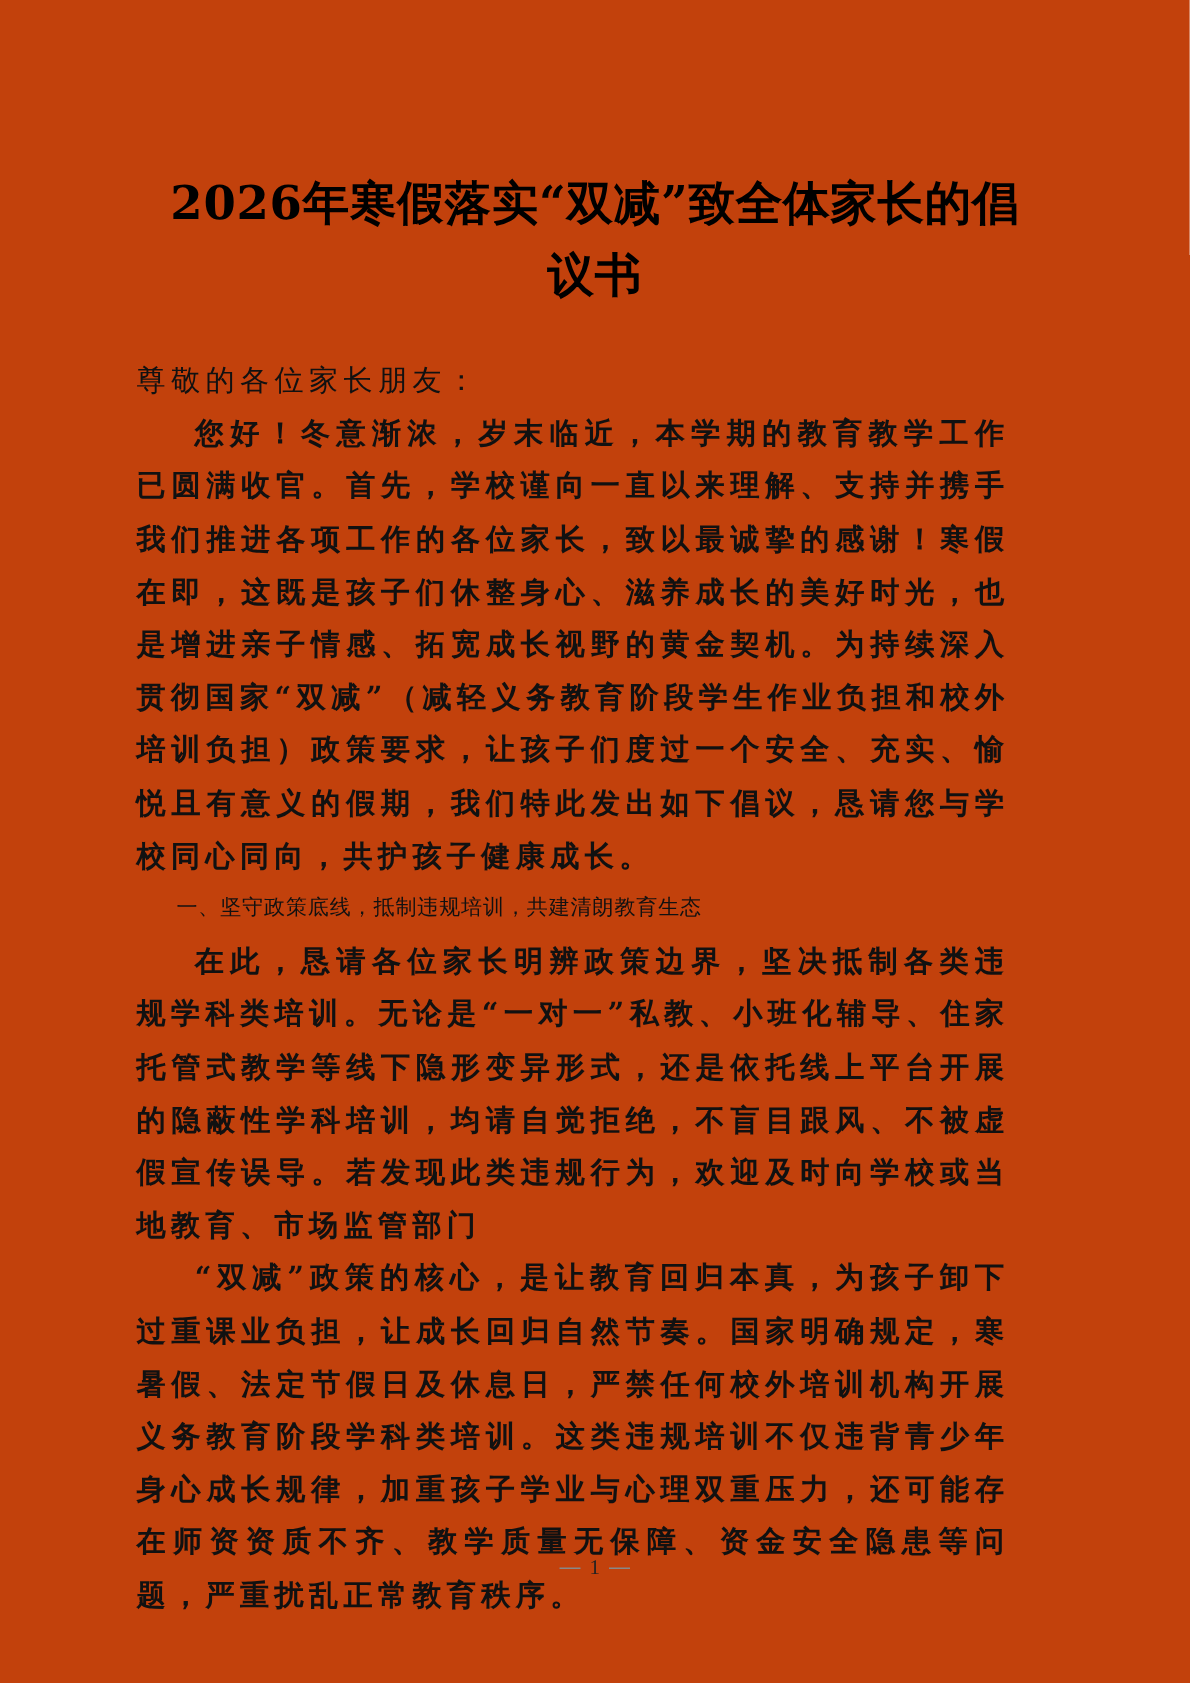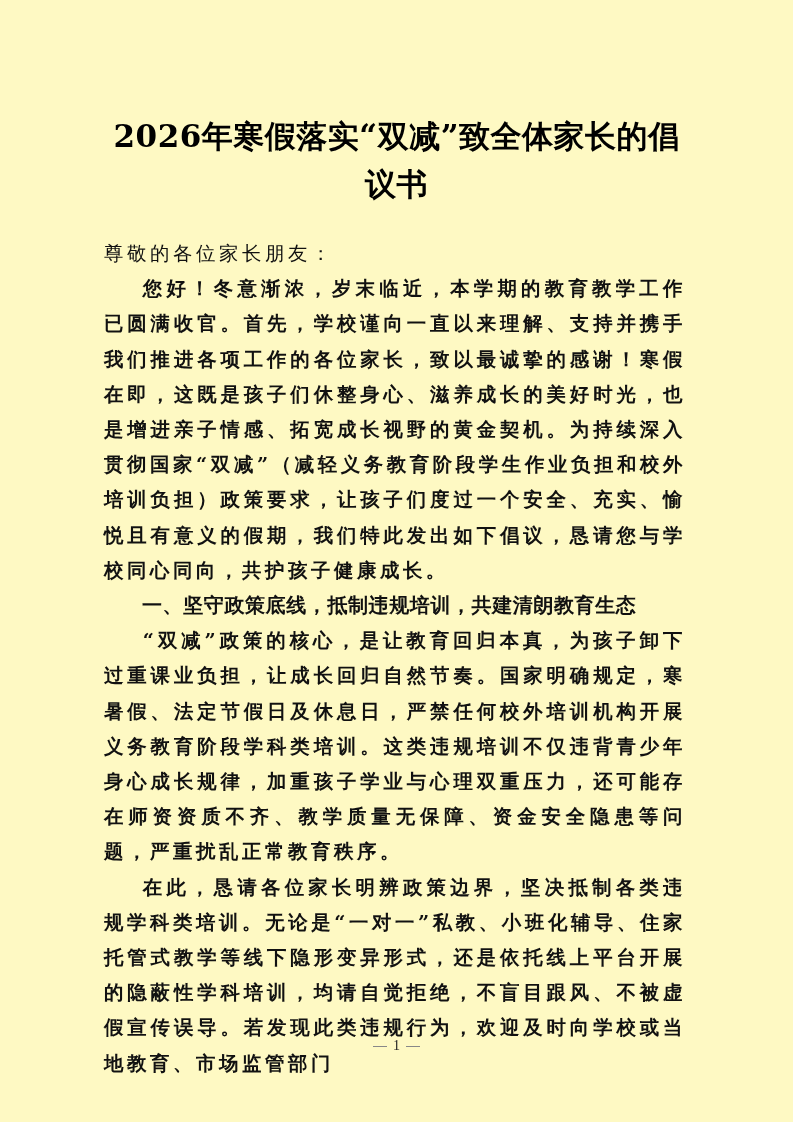--- a/index.html
+++ b/index.html
@@ -14,38 +14,38 @@
       overflow: hidden;
       font-family: "DejaVu Serif", "Liberation Serif", serif;
       color: #111111;
     }
     .page {
       position: absolute;
       left: 0;
       top: 0;
       width: 793px;
       height: 1122px;
-      background: #fef9c3;
+      background: #c2410c;
     }
     .title {
       position: absolute;
       left: 100px;
       width: 593px;
       top: 112px;
       text-align: center;
       font-family: "DejaVu Serif", "Liberation Serif", serif;
       font-weight: bold;
       font-size: 31px;
       line-height: 48px;
       letter-spacing: 0.5px;
       color: #000000;
     }
     .body {
       position: absolute;
-      left: 104px;
+      left: 91px;
       width: 582px;
       top: 236px;
       font-size: 19.4px;
       line-height: 35.2px;
       letter-spacing: 3.6px;
       text-align: justify;
       color: #111111;
     }
     .body p {
       margin: 0;
@@ -53,24 +53,24 @@
     }
     .indent {
       text-indent: 2em;
       font-weight: bold;
     }
     .salutation {
       text-indent: 0;
     }
     .heading {
       font-family: "DejaVu Sans", "Liberation Sans", sans-serif;
-      font-weight: bold;
+      font-weight: normal;
       letter-spacing: 0.6px;
       text-indent: 1.9em;
-      font-size: 20px;
+      font-size: 14px;
     }
     .pagenum {
       position: absolute;
       left: 0;
       width: 793px;
       top: 1038px;
       text-align: center;
       font-family: "Liberation Serif", "DejaVu Serif", serif;
       font-size: 14px;
       color: #222222;
@@ -91,22 +91,22 @@
 
   <div class="title">2026年寒假落实“双减”致全体家长的倡议书</div>
 
   <div class="body">
     <p class="salutation">尊敬的各位家长朋友：</p>
 
     <p class="indent">您好！冬意渐浓，岁末临近，本学期的教育教学工作已圆满收官。首先，学校谨向一直以来理解、支持并携手我们推进各项工作的各位家长，致以最诚挚的感谢！寒假在即，这既是孩子们休整身心、滋养成长的美好时光，也是增进亲子情感、拓宽成长视野的黄金契机。为持续深入贯彻国家“双减”（减轻义务教育阶段学生作业负担和校外培训负担）政策要求，让孩子们度过一个安全、充实、愉悦且有意义的假期，我们特此发出如下倡议，恳请您与学校同心同向，共护孩子健康成长。</p>
 
     <p class="heading">一、坚守政策底线，抵制违规培训，共建清朗教育生态</p>
 
+    <p class="indent">在此，恳请各位家长明辨政策边界，坚决抵制各类违规学科类培训。无论是“一对一”私教、小班化辅导、住家托管式教学等线下隐形变异形式，还是依托线上平台开展的隐蔽性学科培训，均请自觉拒绝，不盲目跟风、不被虚假宣传误导。若发现此类违规行为，欢迎及时向学校或当地教育、市场监管部门</p>
+
     <p class="indent">“双减”政策的核心，是让教育回归本真，为孩子卸下过重课业负担，让成长回归自然节奏。国家明确规定，寒暑假、法定节假日及休息日，严禁任何校外培训机构开展义务教育阶段学科类培训。这类违规培训不仅违背青少年身心成长规律，加重孩子学业与心理双重压力，还可能存在师资资质不齐、教学质量无保障、资金安全隐患等问题，严重扰乱正常教育秩序。</p>
-
-    <p class="indent">在此，恳请各位家长明辨政策边界，坚决抵制各类违规学科类培训。无论是“一对一”私教、小班化辅导、住家托管式教学等线下隐形变异形式，还是依托线上平台开展的隐蔽性学科培训，均请自觉拒绝，不盲目跟风、不被虚假宣传误导。若发现此类违规行为，欢迎及时向学校或当地教育、市场监管部门</p>
   </div>
 
   <div class="pagenum">
     <span class="dash"></span><span>1</span><span class="dash"></span>
   </div>
 
 </div>
 
 </body></html>

